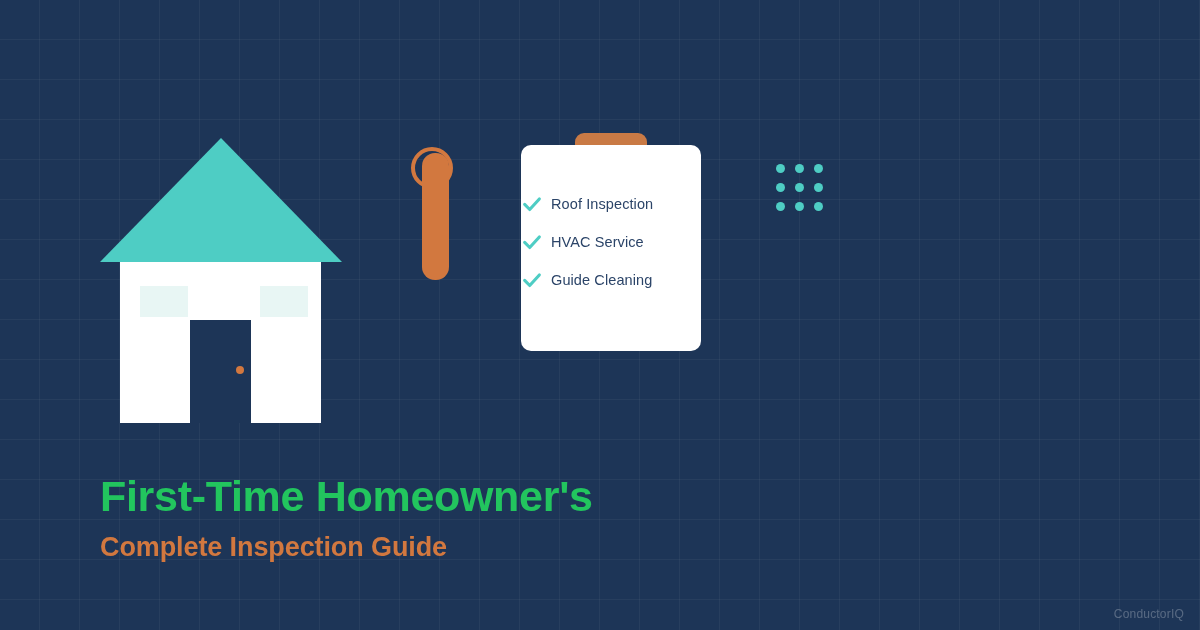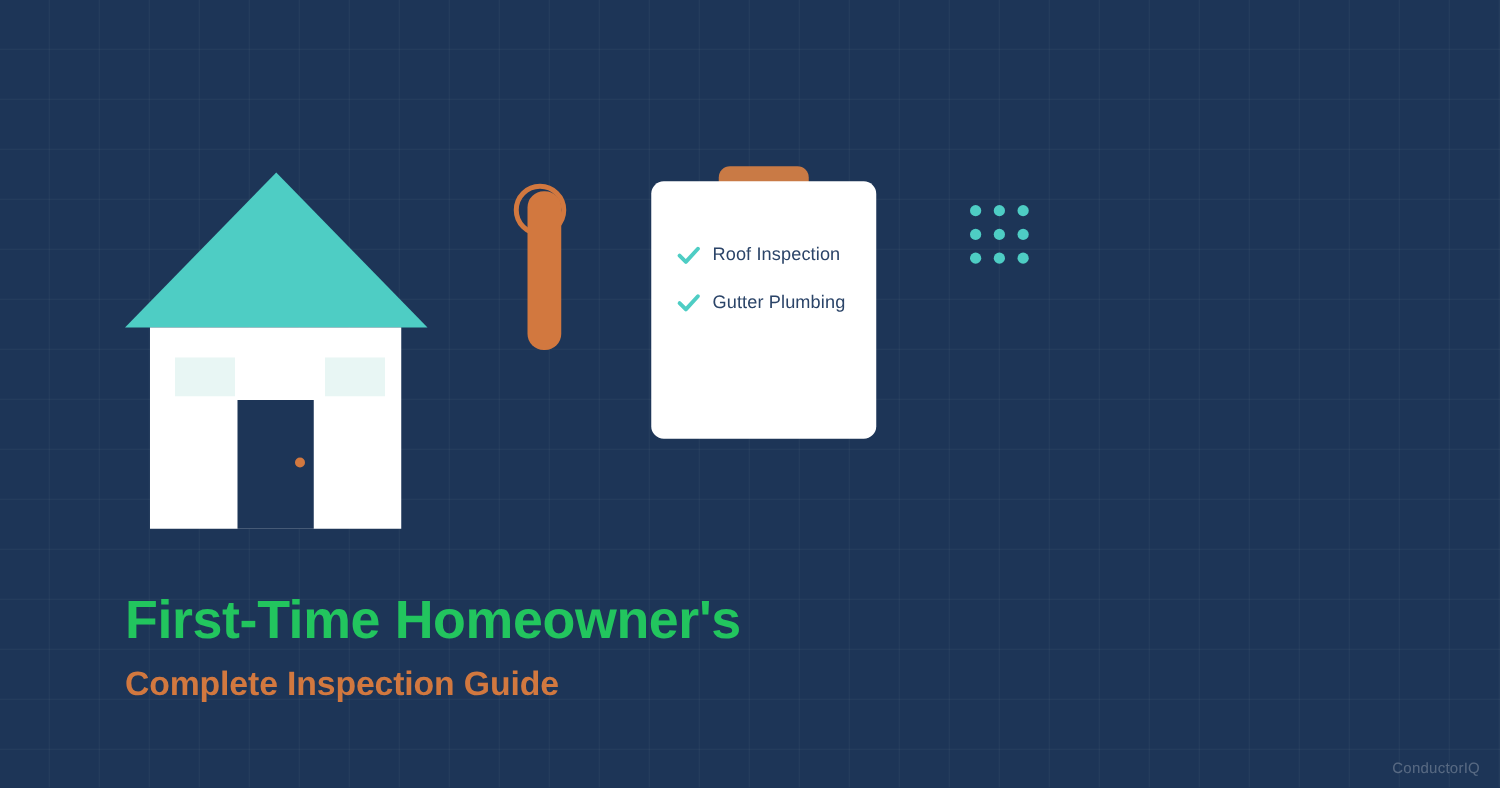--- a/index.html
+++ b/index.html
@@ -142,21 +142,20 @@
     height: 206px;
     padding: 40px 0 0 0;
     margin: 0;
     box-sizing: border-box;
     list-style: none;
   }
   .check-row {
     display: flex;
     align-items: center;
     height: 38px;
-    padding-left: 19px;
   }
   .check-icon {
     width: 22px;
     height: 22px;
     flex: 0 0 22px;
     display: block;
   }
   .check-label {
     margin-left: 8px;
     font-size: 14.5px;
@@ -242,27 +241,33 @@
   <div class="checklist-card">
     <ul class="checklist">
 
       <li class="check-row">
         <svg class="check-icon" viewBox="0 0 24 24">
           <path d="M4 12.5 L9.5 18 L20 6.5" fill="none" stroke="#4ecdc4" stroke-width="3.4" stroke-linecap="round" stroke-linejoin="round"></path>
         </svg>
         <span class="check-label">Roof Inspection</span>
       </li>
 
-
-
       <li class="check-row">
         <svg class="check-icon" viewBox="0 0 24 24">
           <path d="M4 12.5 L9.5 18 L20 6.5" fill="none" stroke="#4ecdc4" stroke-width="3.4" stroke-linecap="round" stroke-linejoin="round"></path>
         </svg>
-        <span class="check-label">Gutter Plumbing</span>
+        <span class="check-label">HVAC Service</span>
+      </li>
+
+
+      <li class="check-row">
+        <svg class="check-icon" viewBox="0 0 24 24">
+          <path d="M4 12.5 L9.5 18 L20 6.5" fill="none" stroke="#4ecdc4" stroke-width="3.4" stroke-linecap="round" stroke-linejoin="round"></path>
+        </svg>
+        <span class="check-label">Guide Cleaning</span>
       </li>
 
     </ul>
   </div>
 
   <div class="dot-grid">
     <div class="dot" style="left:0px;  top:0px;"></div>
     <div class="dot" style="left:19px; top:0px;"></div>
     <div class="dot" style="left:38px; top:0px;"></div>
     <div class="dot" style="left:0px;  top:19px;"></div>

